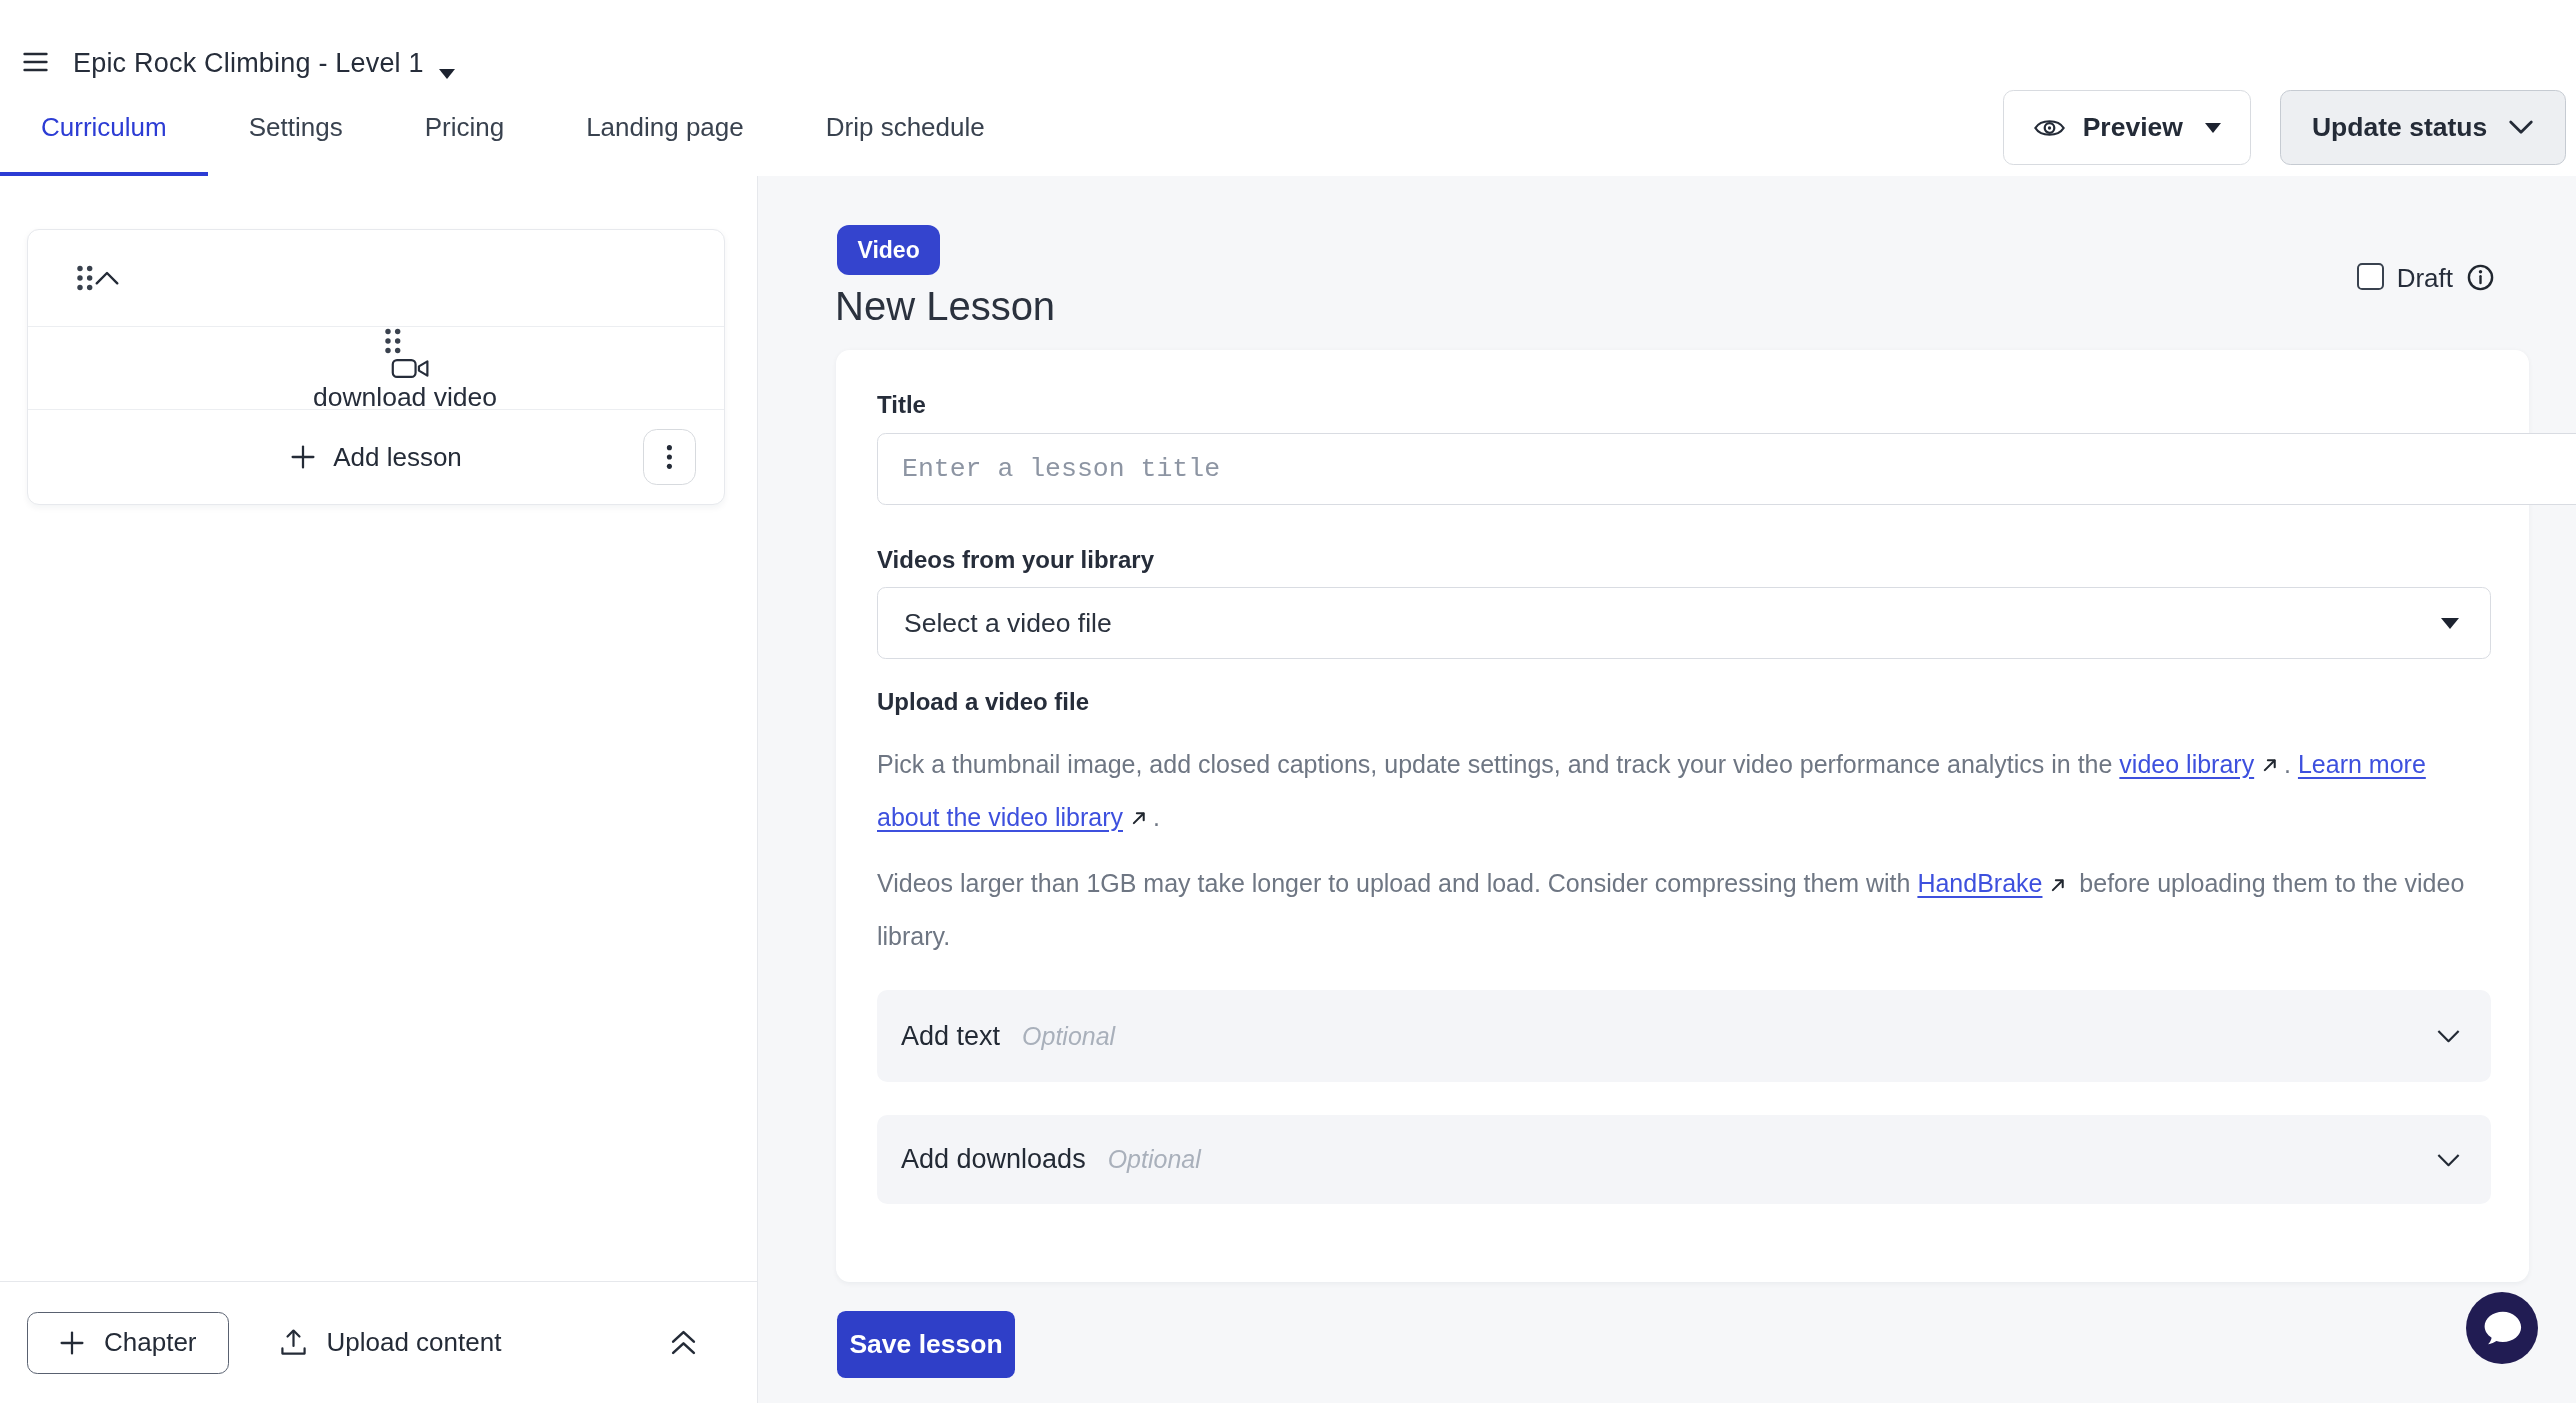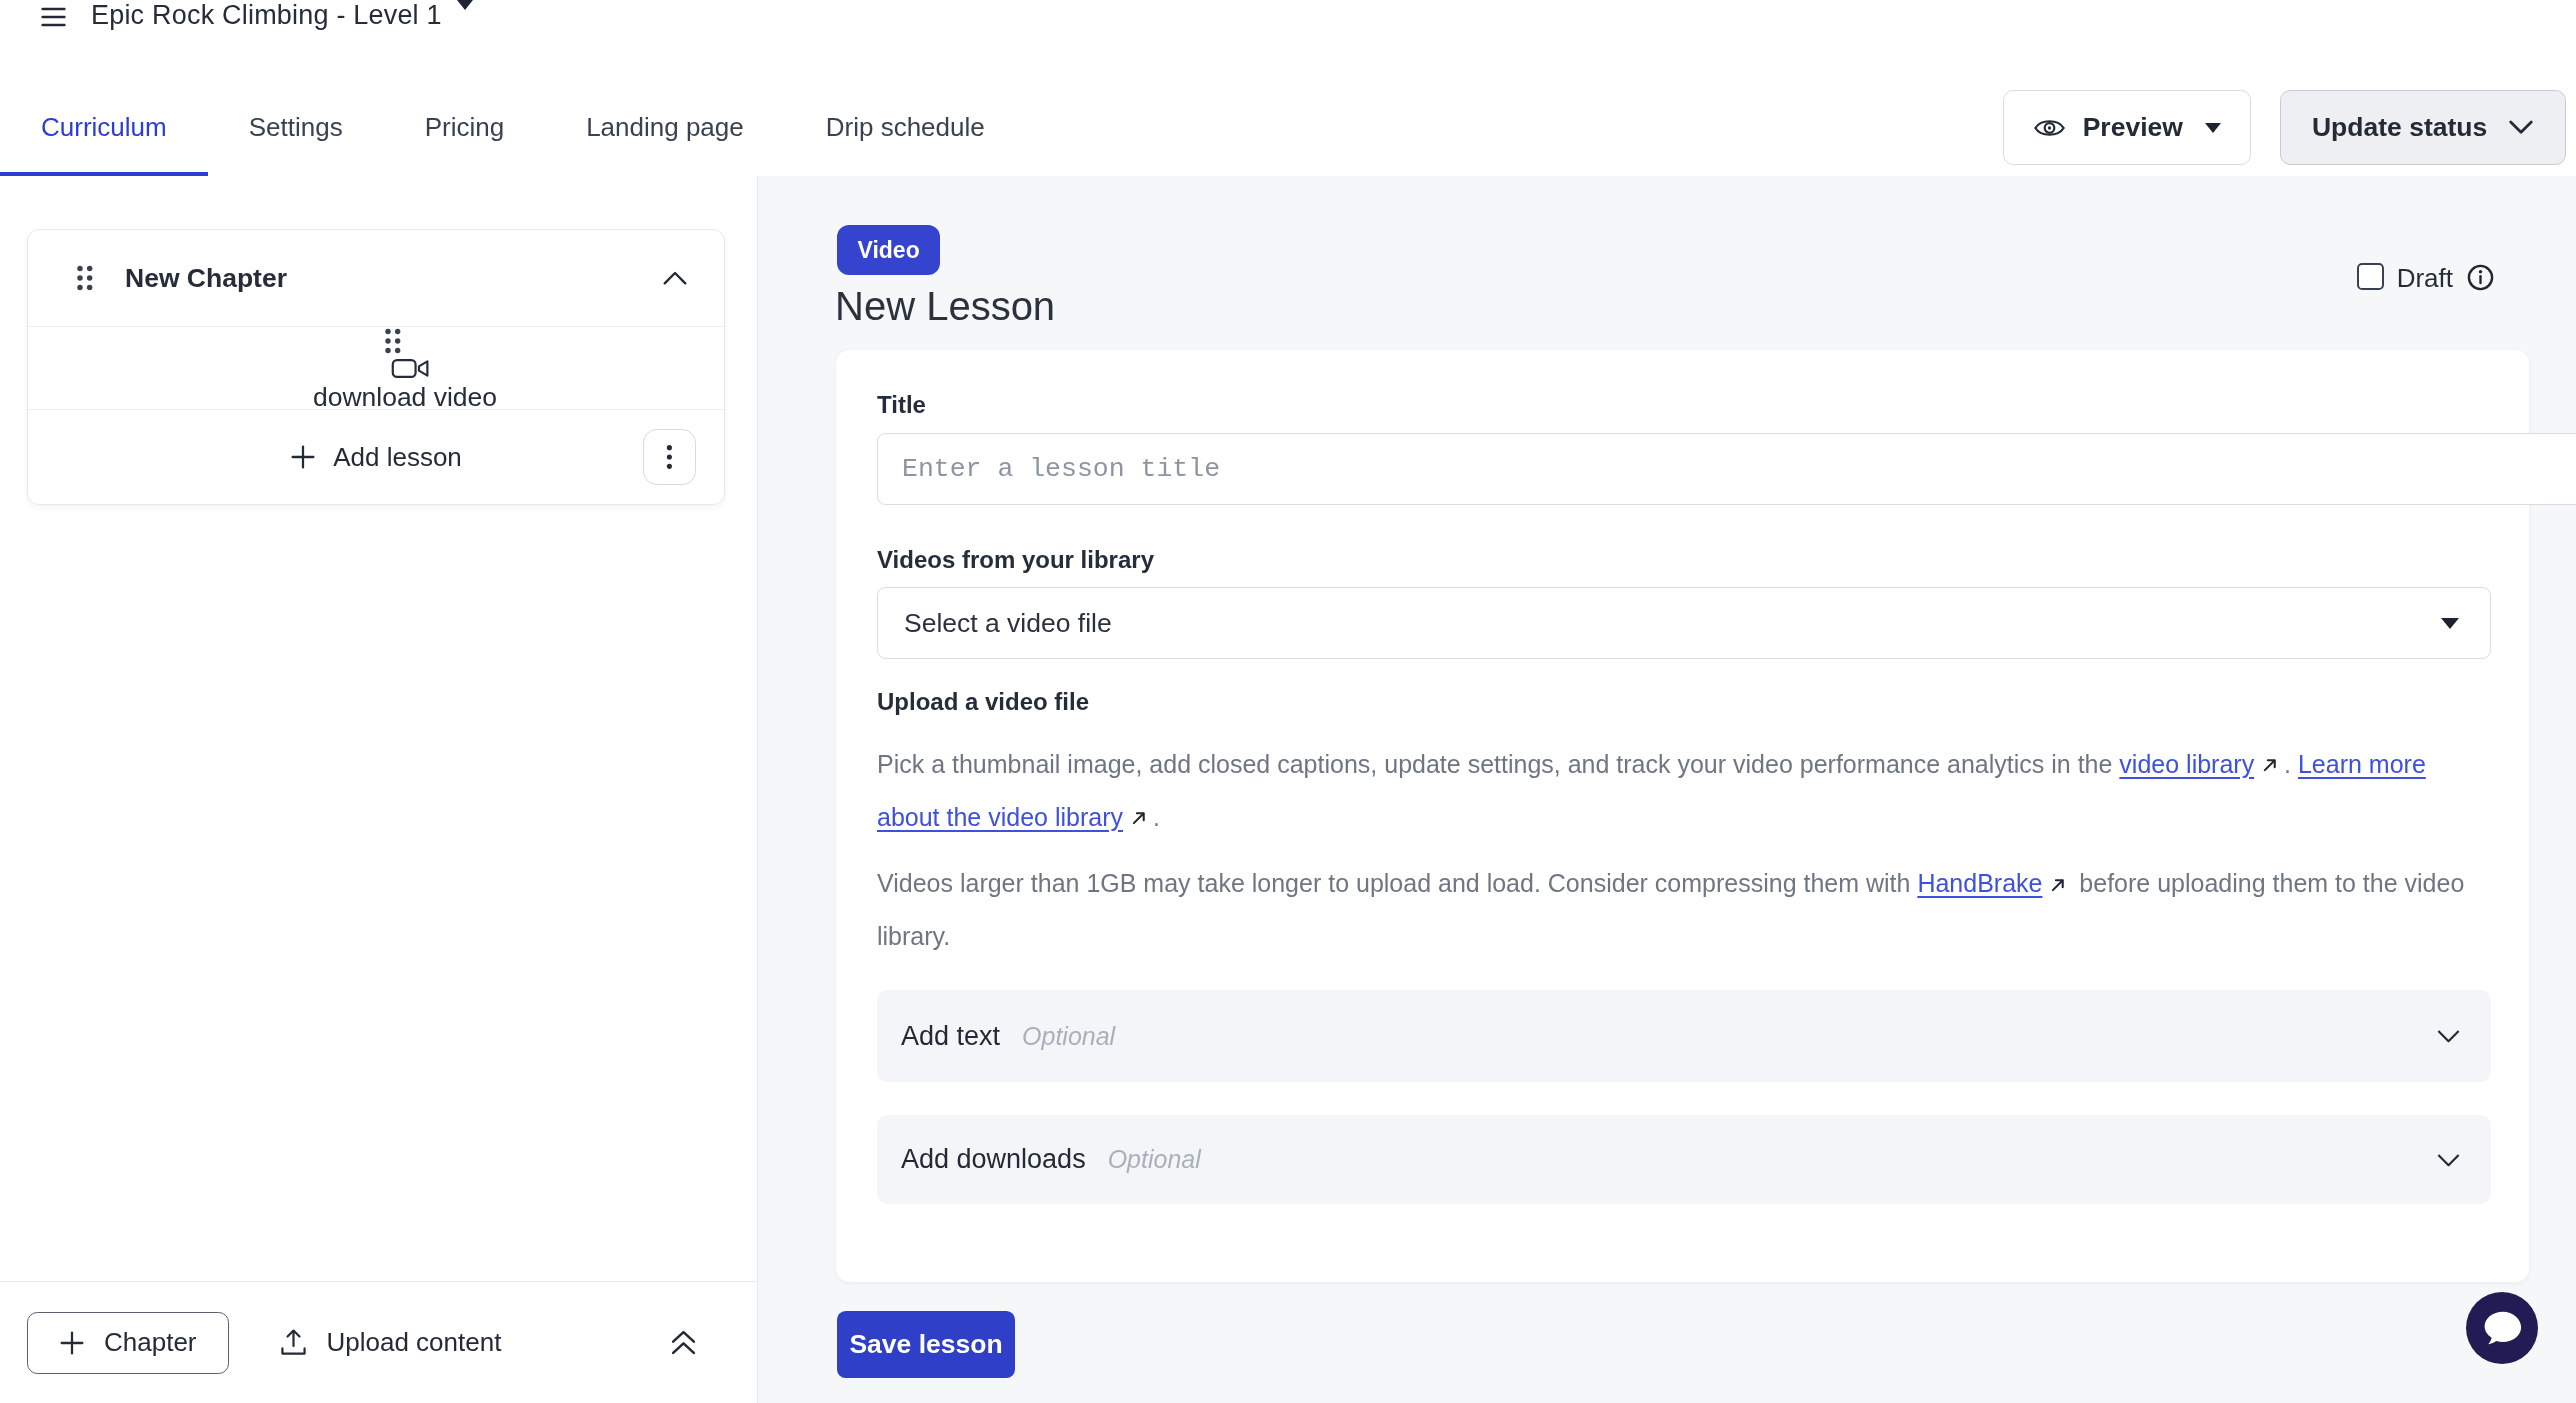--- a/index.html
+++ b/index.html
@@ -1,21 +1,21 @@
 <!DOCTYPE html>
 <html style="font-size:13.7px"><head>
 <meta charset="utf-8">
 <style>
   * { margin:0; padding:0; box-sizing:border-box; }
   html,body { width:2576px; height:1404px; overflow:hidden; background:#fff;
     font-family:"Liberation Sans","DejaVu Sans",sans-serif; color:#2a3240; }
 
   
   .topbar { position:absolute; left:0; top:0; width:2576px; height:79px;
-    background:#fff; display:flex; align-items:flex-start; padding-left:34px; }
+    background:#fff; display:flex; align-items:flex-end; padding-left:16px; }
   .hamburger { width:38px; height:34px; display:flex; align-items:center; justify-content:center; cursor:pointer; }
   .course-title { margin-left:19px; font-size:27px; font-weight:500; color:#262d3a; letter-spacing:0.2px; }
   .caret-down { width:0; height:0; border-left:8.6px solid transparent; border-right:8.6px solid transparent;
     border-top:10.3px solid #1d2330; margin-left:15.4px; }
 
   
   .tabbar { position:absolute; left:0; top:79px; width:2576px; height:98px; background:#fff;
     border-bottom:1.7px solid #e6e8ec; display:flex; align-items:stretch; }
   .tab { position:relative; display:flex; align-items:center; padding:0 41px;
     font-size:26px; color:#39424f; cursor:pointer; }
@@ -148,21 +148,20 @@
             <g fill="#39414d">
           <circle cx="4.6" cy="5.2" r="3.2"></circle>
               <circle cx="16" cy="5.2" r="3.2"></circle>
           <circle cx="4.6" cy="16.5" r="3.2"></circle>
               <circle cx="16" cy="16.5" r="3.2"></circle>
           <circle cx="4.6" cy="27.8" r="3.2"></circle>
               <circle cx="16" cy="27.8" r="3.2"></circle>
             </g>
           </svg>
       </span>
-      <span class="chapter-title">New Chapter</span>
       <span>
         <svg width="26" height="16.3" viewBox="0 0 30 19" fill="none">
           <polyline points="3,15.5 15,3.5 27,15.5" stroke="#242b37" stroke-width="2.8" stroke-linecap="round" stroke-linejoin="round"></polyline>
           </svg>
       </span>
     </div>
 
     <div class="lesson-row">
       <span class="drag-dots">
         <svg width="18" height="28" viewBox="0 0 21 33">

